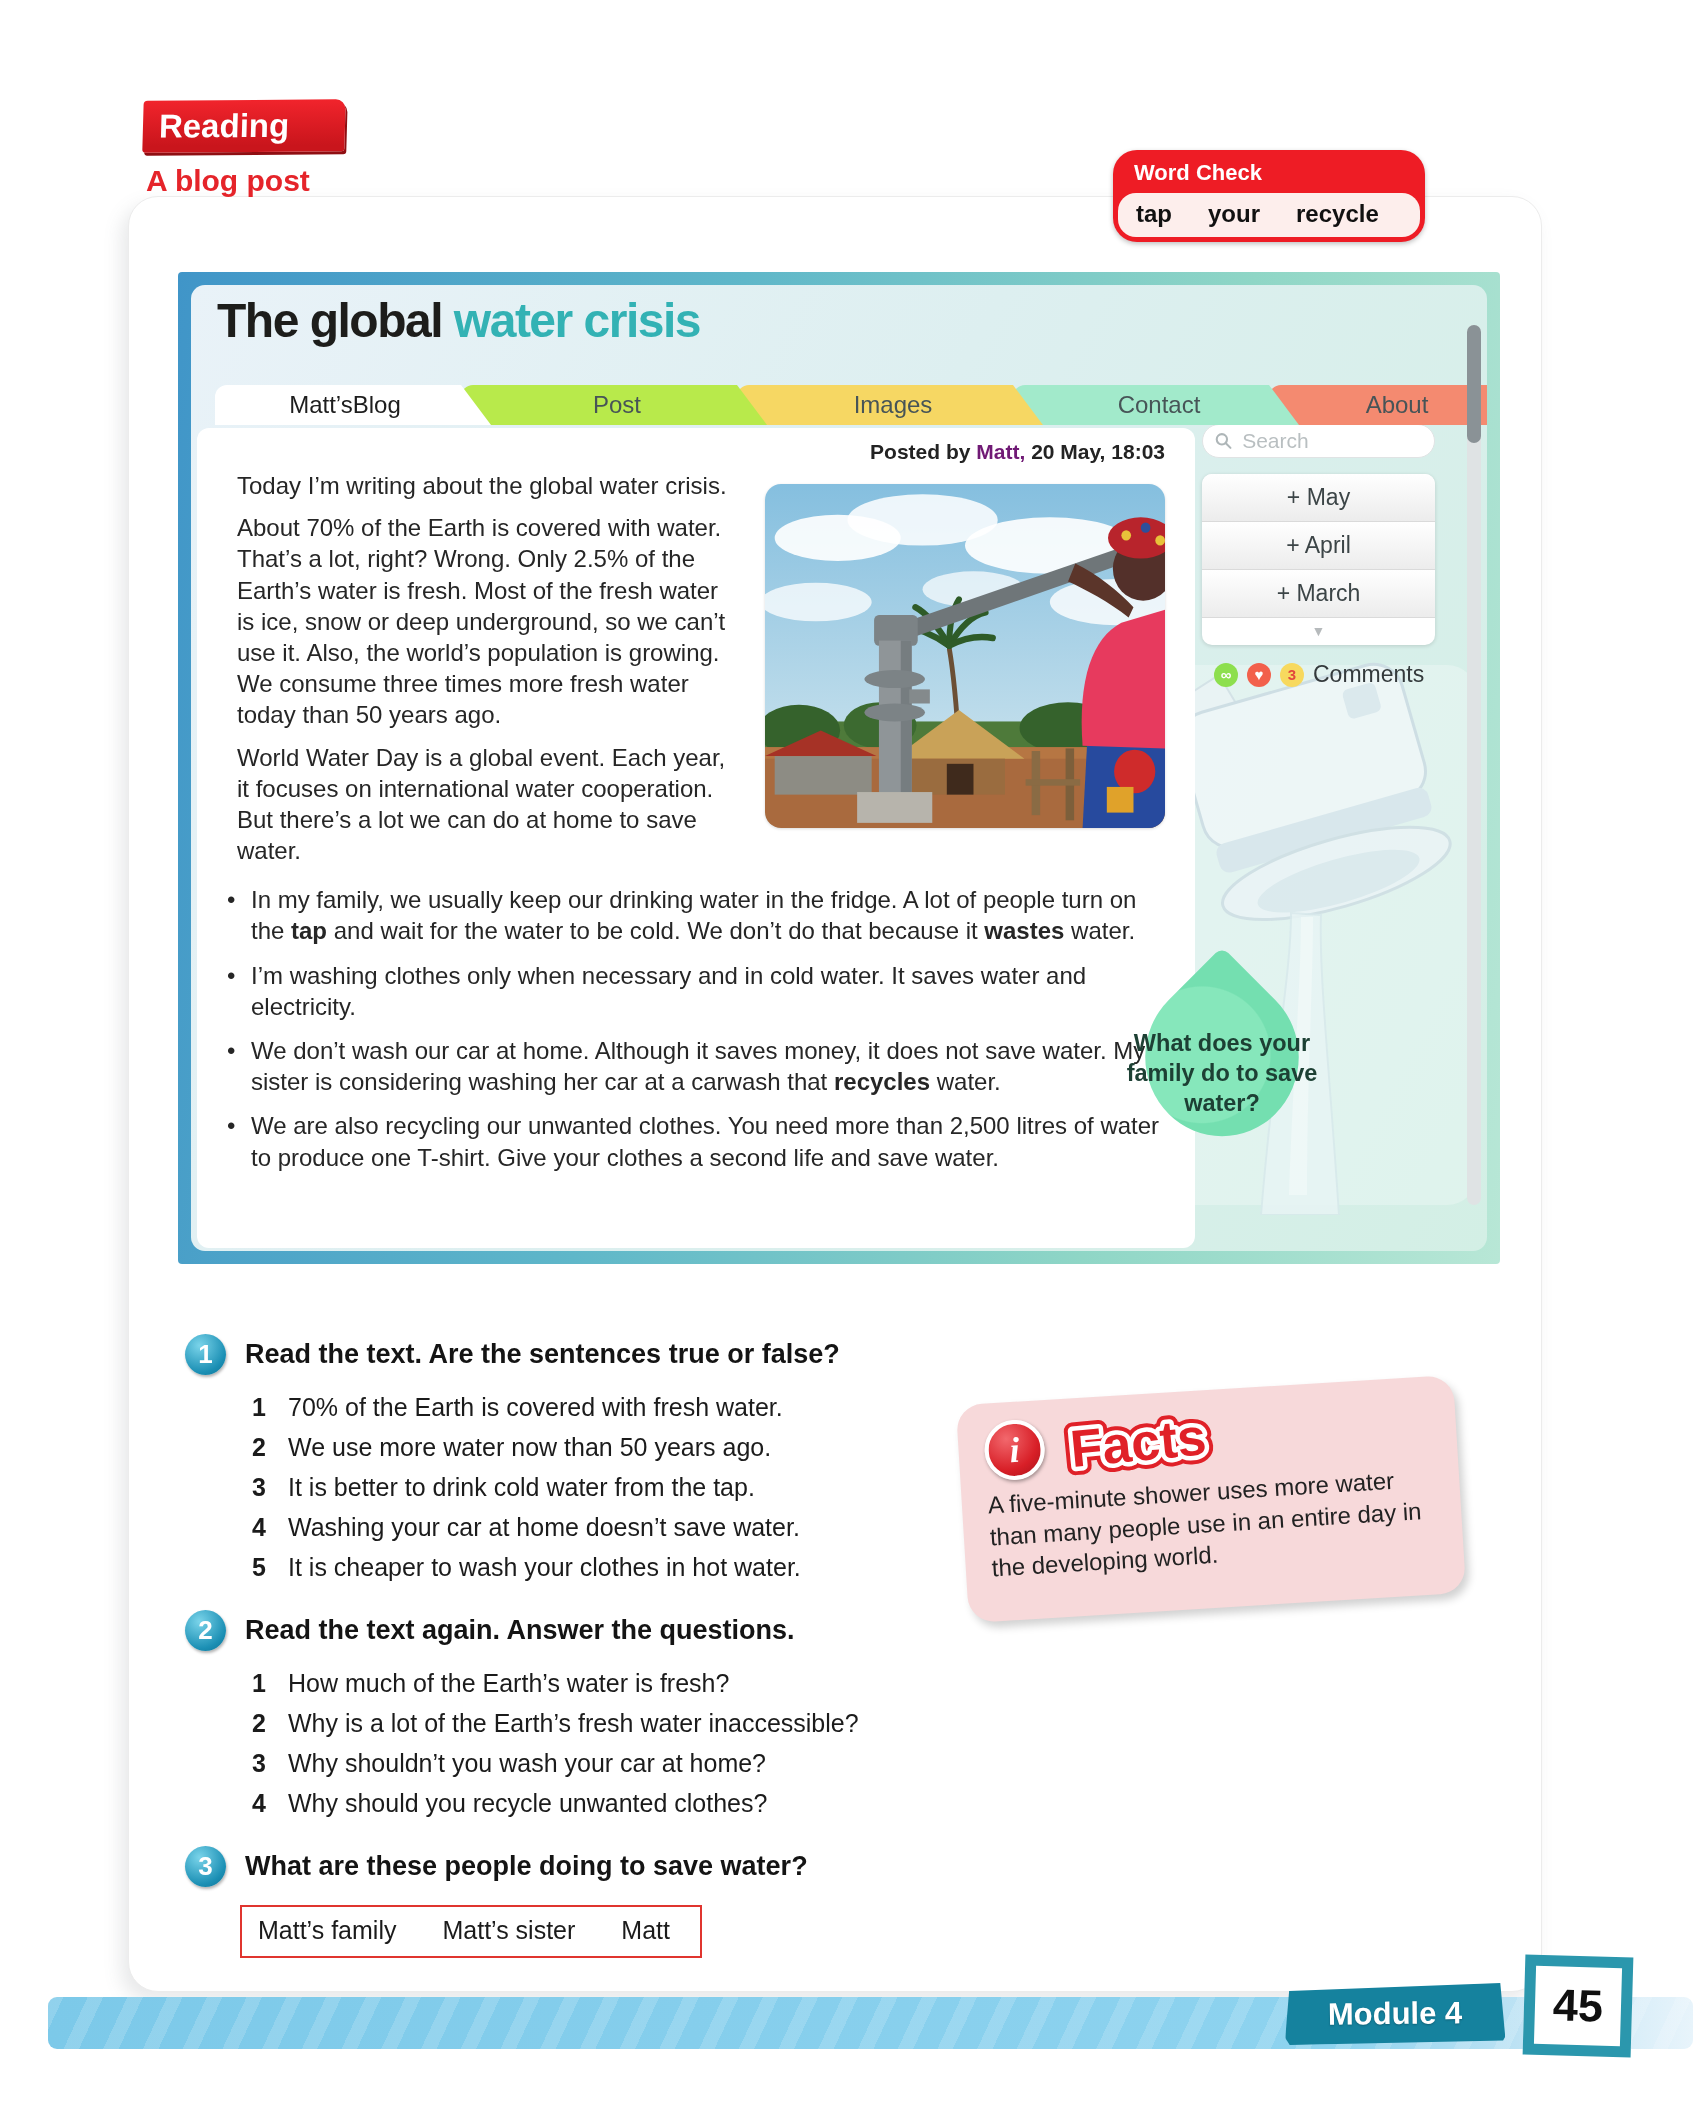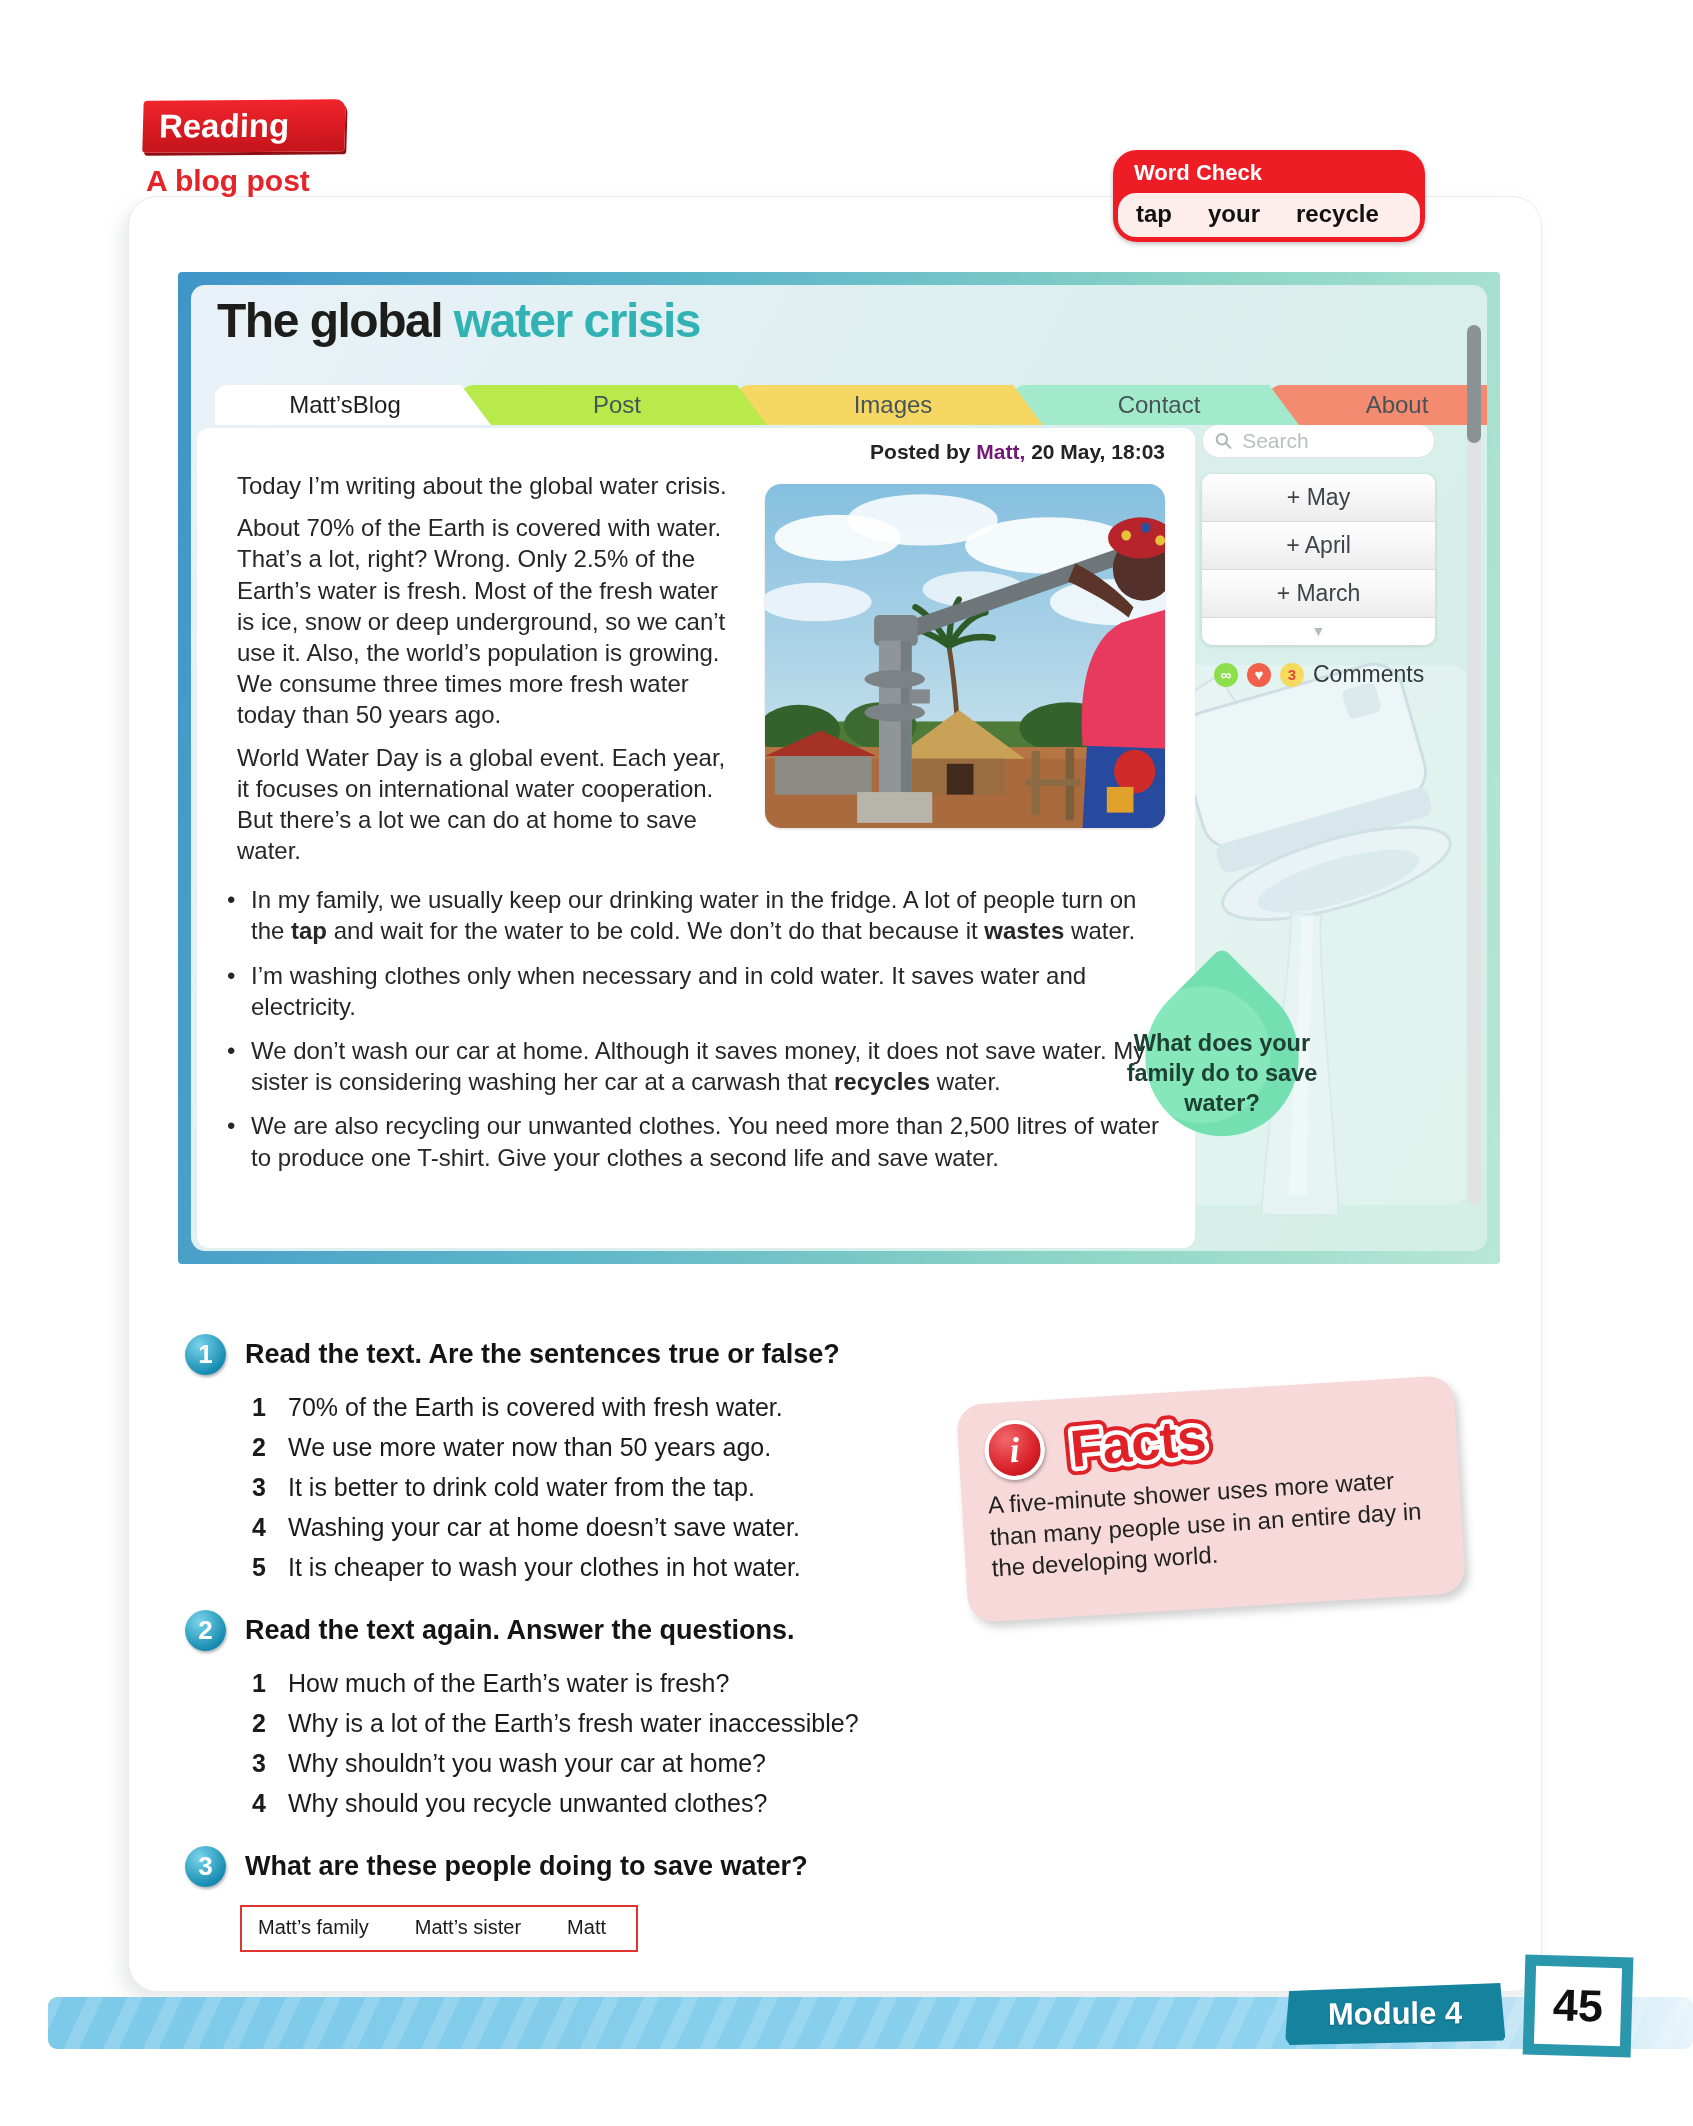--- a/index.html
+++ b/index.html
@@ -96,21 +96,21 @@
   .exercise-head{display:flex;align-items:center;gap:19px;margin-bottom:18px;}
   .badge{width:41px;height:41px;border-radius:50%;flex:none;
     background:radial-gradient(circle at 35% 28%,#7ad4ea,#1b8fb4 68%,#0e7092);
     color:#fff;font-weight:bold;font-size:26px;display:flex;align-items:center;justify-content:center;
     box-shadow:1px 2px 3px rgba(0,0,0,.3);}
   .exercise-head h2{font-size:27px;font-weight:bold;color:#141414;margin:0;}
   .ex-items{margin:0 0 28px 67px;}
   .ex-item{display:flex;gap:18px;font-size:25px;color:#1b1b1b;margin-bottom:11px;}
   .ex-item .num{font-weight:bold;min-width:18px;}
   .options-box{margin-left:55px;border:2px solid #e0352f;background:#fff;width:fit-content;
-    padding:9px 30px 11px 16px;display:flex;gap:46px;font-size:20px;color:#1b1b1b;}
+    padding:9px 30px 11px 16px;display:flex;gap:46px;font-size:25px;color:#1b1b1b;}
 
   .facts{position:absolute;left:962px;top:1390px;width:498px;height:218px;background:#f7d9da;
     border-radius:26px;transform:rotate(-3.5deg);box-shadow:4px 6px 9px rgba(0,0,0,.18);
     padding:16px 26px;box-sizing:border-box;z-index:5;}
   .facts-head{display:flex;align-items:center;gap:12px;height:64px;}
   .info-icon{width:52px;height:52px;border-radius:50%;flex:none;
     background:radial-gradient(circle at 35% 28%,#f2686d,#d81f27 62%,#a8121a);
     border:4px solid #fff;box-shadow:1px 2px 4px rgba(0,0,0,.35);color:#fff;
     font-family:"Liberation Serif",serif;font-style:italic;font-weight:bold;font-size:36px;
     display:flex;align-items:center;justify-content:center;}

